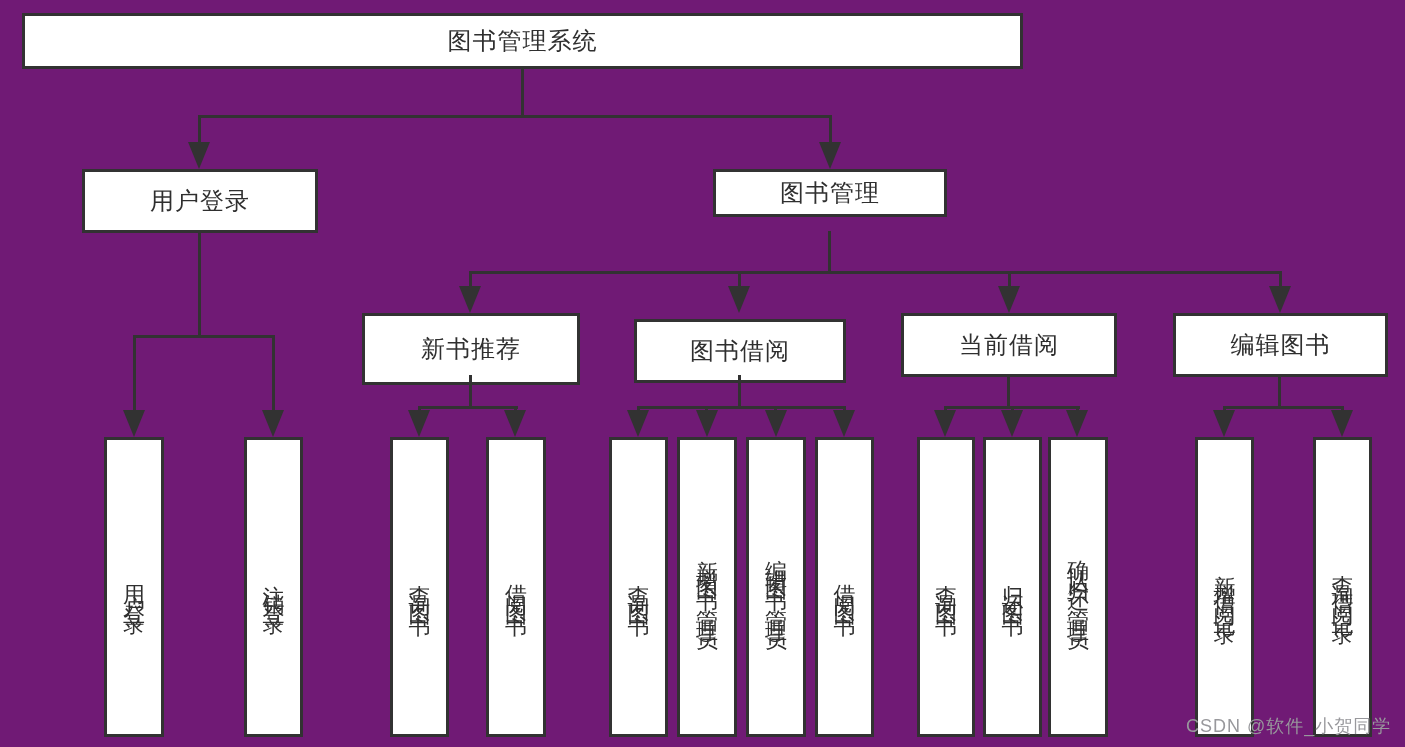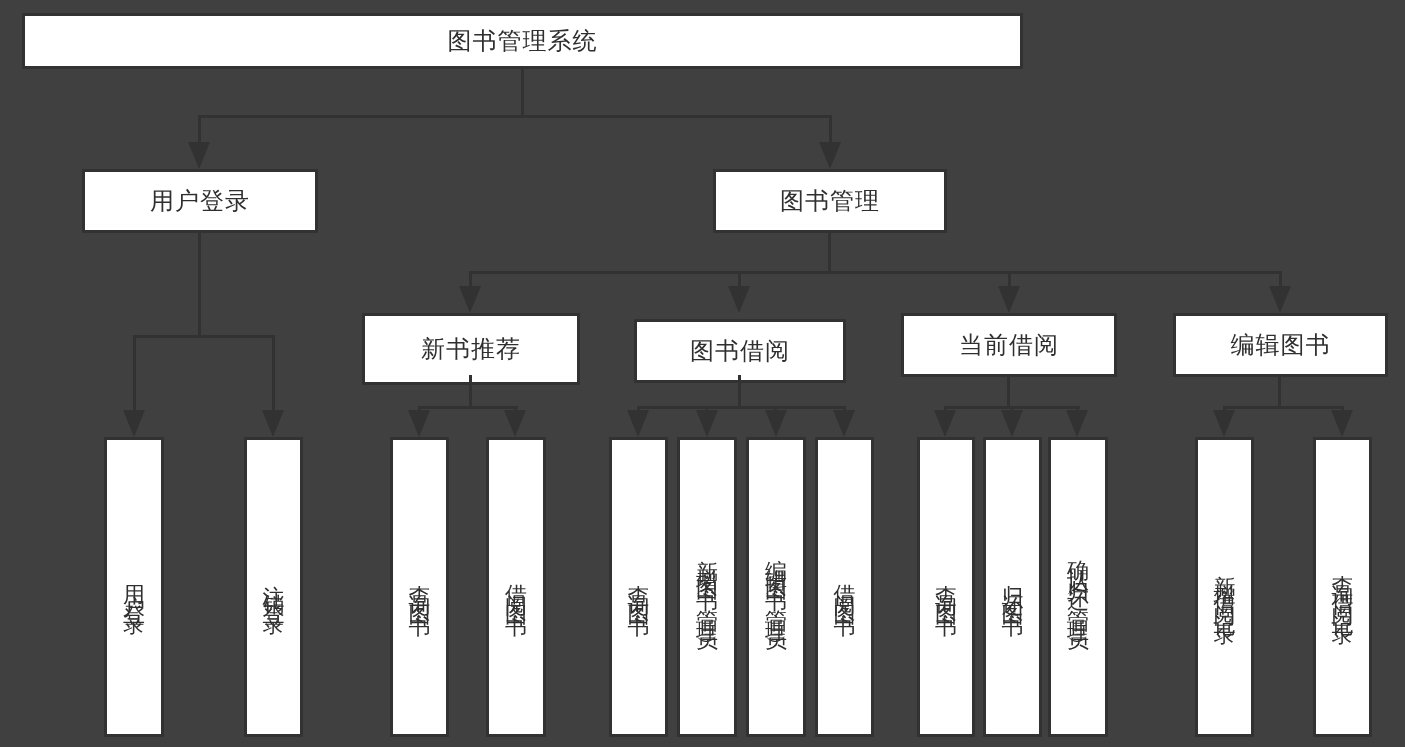--- a/index.html
+++ b/index.html
@@ -1,20 +1,20 @@
 <!DOCTYPE html>
 <html><head>
 <meta charset="utf-8">
 <style>
   html, body { margin: 0; padding: 0; background: #ffffff; }
   #canvas {
     position: relative;
     width: 1405px;
     height: 747px;
-    background: #404040;
+    background: #701a75;
     overflow: hidden;
     font-family: "Liberation Sans", "DejaVu Sans", sans-serif;
     color: #2f2f2f;
   }
   .node {
     position: absolute;
     box-sizing: border-box;
     border: 3px solid #323232;
     background: #ffffff;
     display: flex;
@@ -71,21 +71,21 @@
   <div class="line" style="left:521px; top:67px; width:3px; height:50px;"></div>
   <div class="line" style="left:198px; top:115px; width:634px; height:3px;"></div>
   <div class="line" style="left:198px; top:115px; width:3px; height:30px;"></div>
   <div class="line" style="left:829px; top:115px; width:3px; height:30px;"></div>
   <div class="arrow" style="left:188px; top:142px;"></div>
   <div class="arrow" style="left:819px; top:142px;"></div>
 
   <div class="node" style="left:82px; top:169px; width:236px; height:64px;">
     <span class="hlabel">用户登录</span>
   </div>
-  <div class="node" style="left:713px; top:169px; width:234px; height:64px;">
+  <div class="node" style="left:713px; top:169px; width:234px; height:48px;">
     <span class="hlabel">图书管理</span>
   </div>
 
   <div class="line" style="left:198px; top:232px; width:3px; height:106px;"></div>
   <div class="line" style="left:133px; top:335px; width:142px; height:3px;"></div>
   <div class="line" style="left:133px; top:335px; width:3px; height:78px;"></div>
   <div class="line" style="left:272px; top:335px; width:3px; height:78px;"></div>
   <div class="arrow" style="left:123px; top:410px;"></div>
   <div class="arrow" style="left:262px; top:410px;"></div>
 
@@ -184,14 +184,15 @@
     <span class="vlabel">确认归还（管理员）</span>
   </div>
 
   <div class="node" style="left:1195px; top:437px; width:59px; height:300px;">
     <span class="vlabel">新增借阅记录</span>
   </div>
   <div class="node" style="left:1313px; top:437px; width:59px; height:300px;">
     <span class="vlabel">查询借阅记录</span>
   </div>
 
+  <div class="watermark">CSDN @软件_小贺同学</div>
 
 </div>
 
 </body></html>

